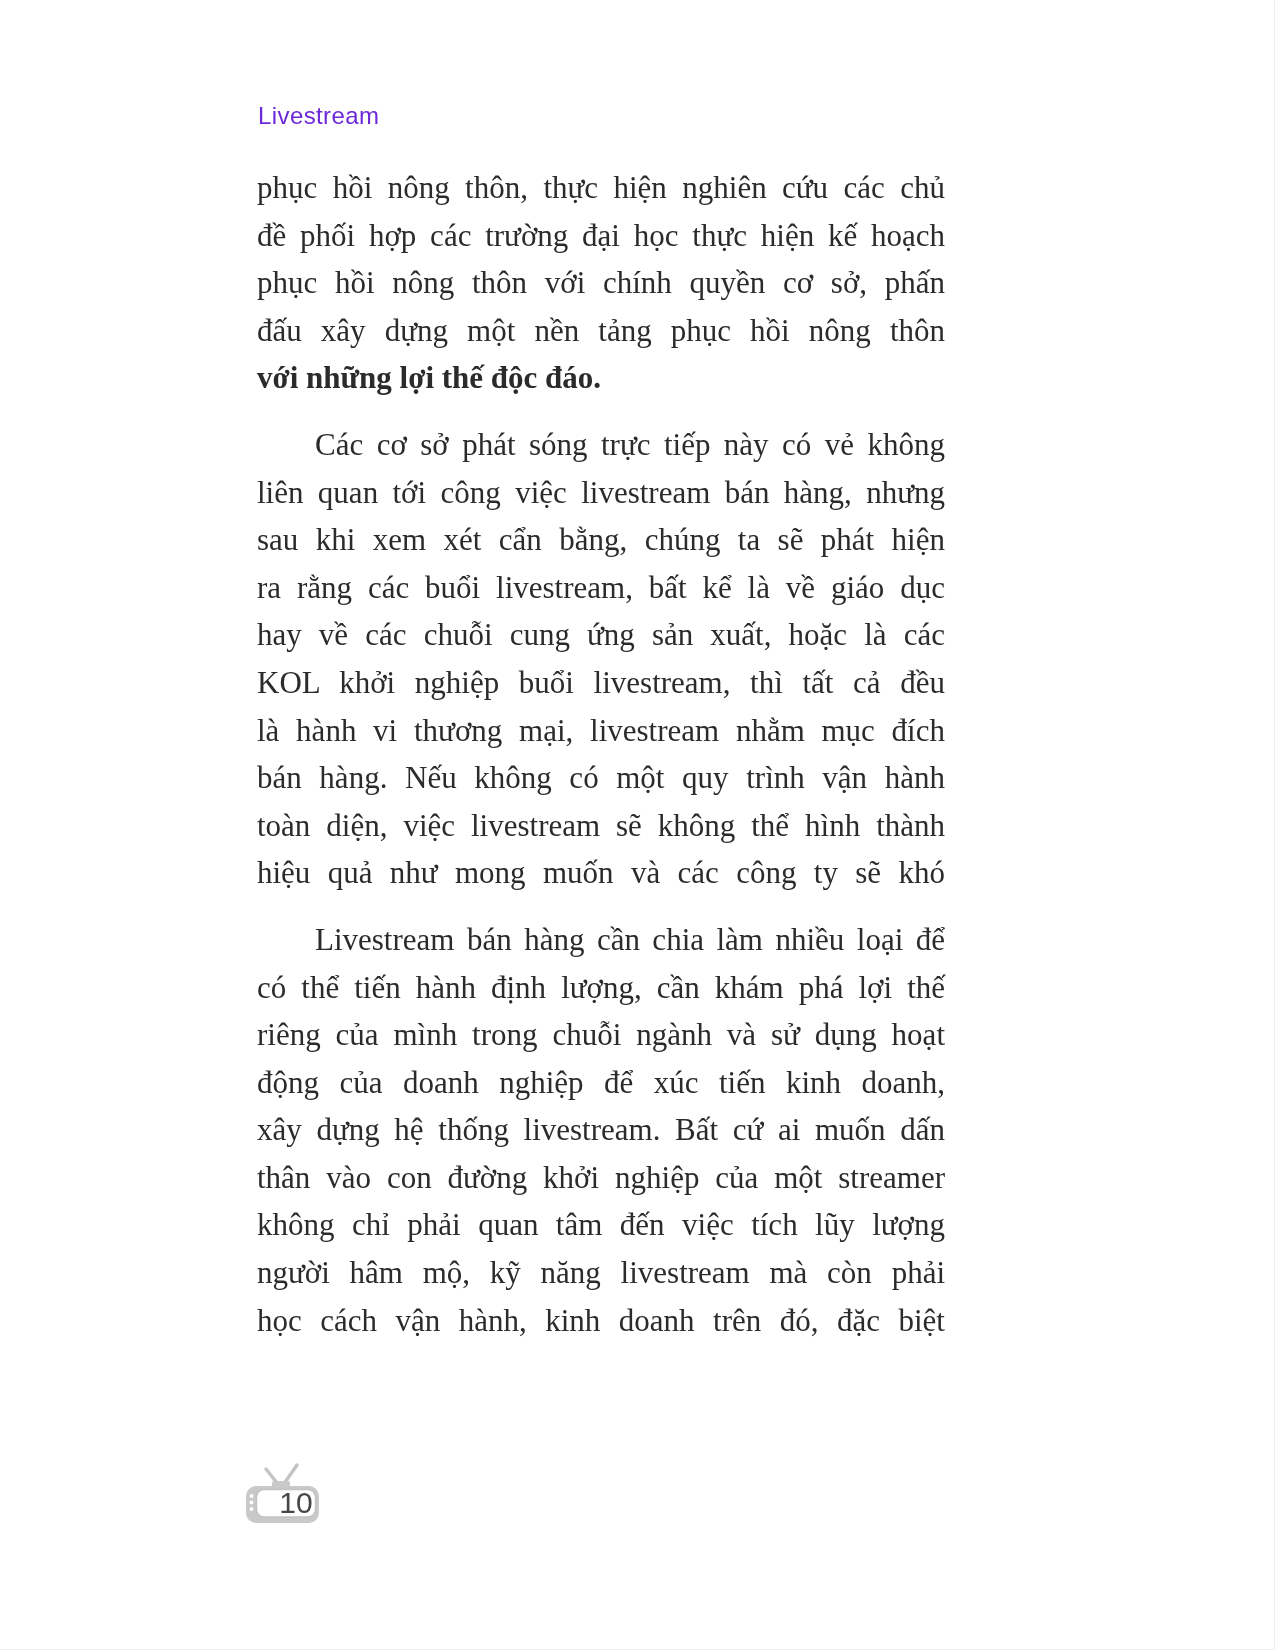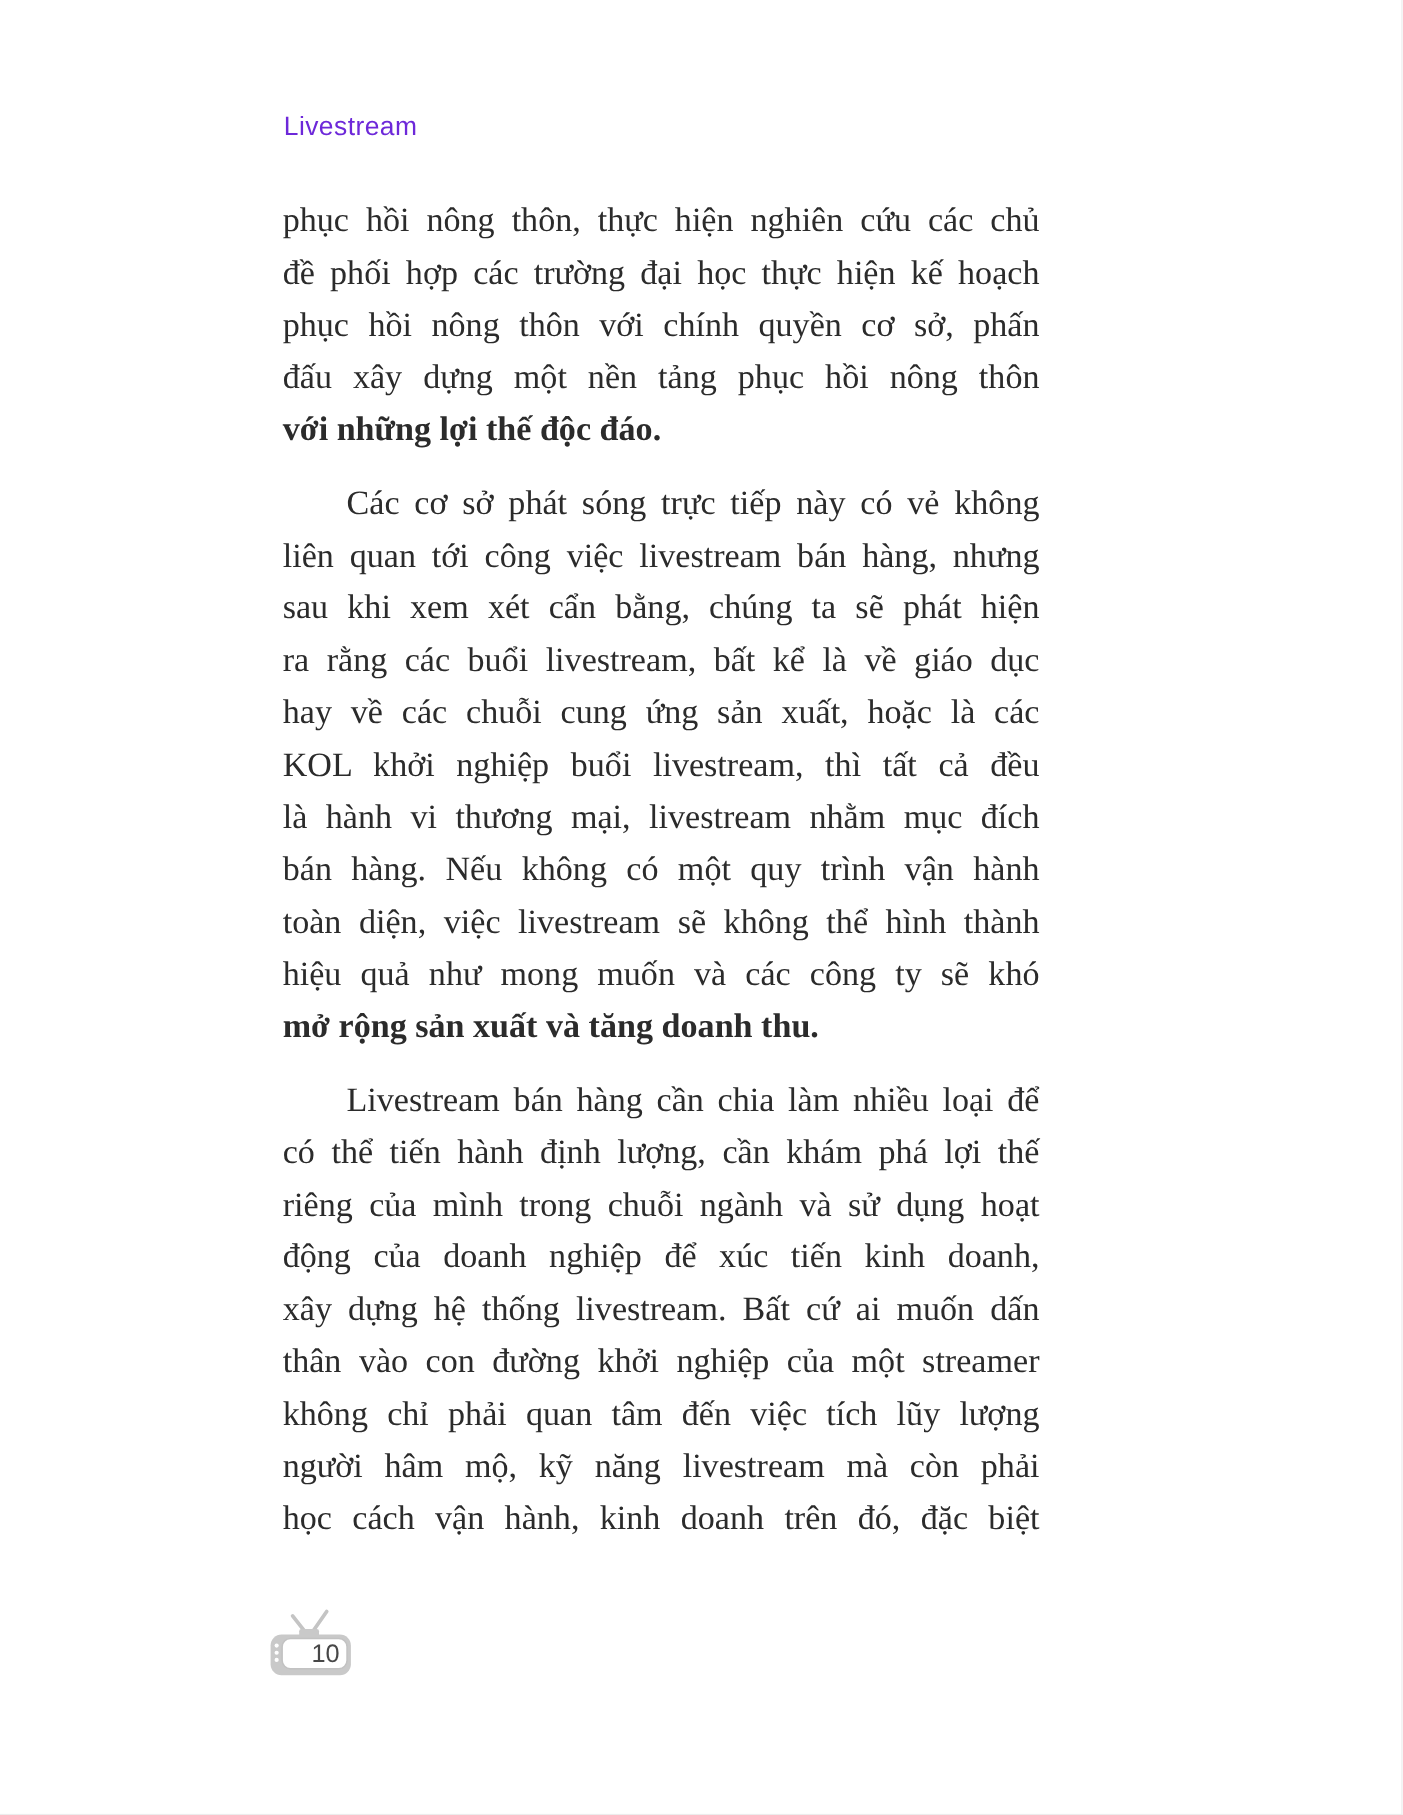--- a/index.html
+++ b/index.html
@@ -19,21 +19,21 @@
   .running-head {
     position: absolute;
     left: 258px; top: 102px;
     font-family: "Liberation Sans", sans-serif;
     font-size: 24px;
     letter-spacing: 0.4px;
     color: #6d28d9;
   }
   .text-block {
     position: absolute;
-    left: 257px; top: 176px;
+    left: 257px; top: 164px;
     width: 688px;
     color: #2b2b2b;
   }
   .para { margin: 0 0 19px 0; }
   .para:last-child { margin-bottom: 0; }
   .line {
     font-family: "Liberation Serif", serif;
     font-size: 31px;
     line-height: 47.6px;
     text-align: justify;
@@ -47,21 +47,21 @@
     left: 238px; top: 1462px;
     width: 92px; height: 64px;
   }
   .pagenum-wrap svg { position: absolute; left: 0; top: 0; }
   .pagenum {
     position: absolute;
     left: 19px; top: 27px;
     width: 78px; height: 28px;
     display: flex; align-items: center; justify-content: center;
     font-family: "Liberation Sans", sans-serif;
-    font-size: 23px;
+    font-size: 30px;
     color: #474747;
   }
 </style>
 </head>
 <body>
 
 <div class="page">
 
   <div class="running-head">Livestream</div>
 
@@ -79,21 +79,20 @@
       <div class="line first-indent">Các cơ sở phát sóng trực tiếp này có vẻ không</div>
       <div class="line">liên quan tới công việc livestream bán hàng, nhưng</div>
       <div class="line">sau khi xem xét cẩn bằng, chúng ta sẽ phát hiện</div>
       <div class="line">ra rằng các buổi livestream, bất kể là về giáo dục</div>
       <div class="line">hay về các chuỗi cung ứng sản xuất, hoặc là các</div>
       <div class="line">KOL khởi nghiệp buổi livestream, thì tất cả đều</div>
       <div class="line">là hành vi thương mại, livestream nhằm mục đích</div>
       <div class="line">bán hàng. Nếu không có một quy trình vận hành</div>
       <div class="line">toàn diện, việc livestream sẽ không thể hình thành</div>
       <div class="line">hiệu quả như mong muốn và các công ty sẽ khó</div>
-      <div class="line last">mở rộng sản xuất và tăng doanh thu.</div>
     </div>
 
     <div class="para">
       <div class="line first-indent">Livestream bán hàng cần chia làm nhiều loại để</div>
       <div class="line">có thể tiến hành định lượng, cần khám phá lợi thế</div>
       <div class="line">riêng của mình trong chuỗi ngành và sử dụng hoạt</div>
       <div class="line">động của doanh nghiệp để xúc tiến kinh doanh,</div>
       <div class="line">xây dựng hệ thống livestream. Bất cứ ai muốn dấn</div>
       <div class="line">thân vào con đường khởi nghiệp của một streamer</div>
       <div class="line">không chỉ phải quan tâm đến việc tích lũy lượng</div>

